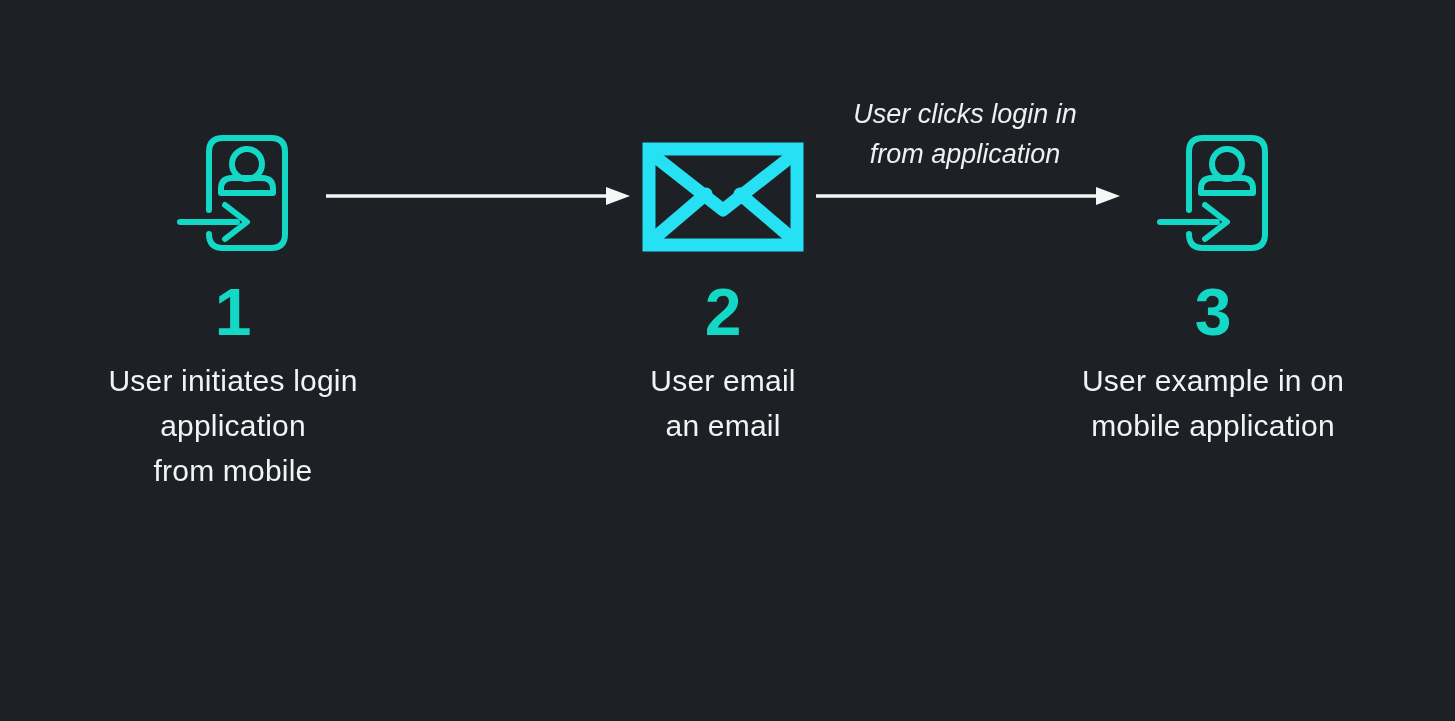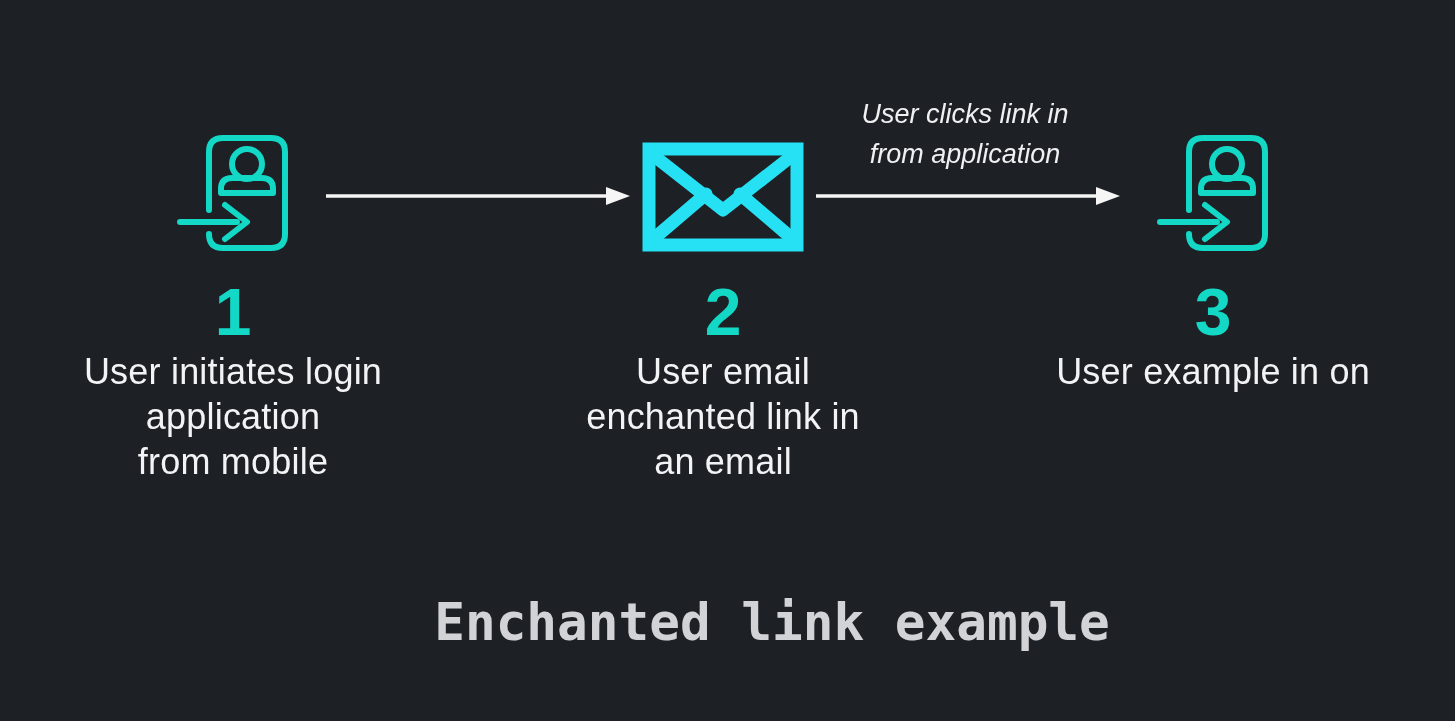--- a/index.html
+++ b/index.html
@@ -27,22 +27,22 @@
     justify-content: center;
   }
   .num {
     margin-top: 27px;
     font-size: 66px;
     line-height: 66px;
     font-weight: bold;
     color: #13d8c5;
   }
   .caption {
-    margin-top: 4px;
-    font-size: 36px;
+    margin-top: 13px;
+    font-size: 30px;
     line-height: 45px;
     color: #f2f3f5;
     letter-spacing: 0.2px;
   }
   .arrow {
     position: absolute;
     top: 184px;
   }
   .arrow-1 { left: 326px; }
   .arrow-2 { left: 816px; }
@@ -93,36 +93,35 @@
       <div>from mobile</div>
     </div>
   </div>
 
   <svg class="arrow arrow-1" width="304" height="24" viewBox="0 0 304 24">
     <line x1="0" y1="12" x2="283" y2="12" stroke="#f6f6f6" stroke-width="3.5"></line>
     <polygon points="280,3 304,12 280,21" fill="#f6f6f6"></polygon>
   </svg>
 
   <div class="annotation">
-    <div>User clicks link in</div>
+    <div>User clicks login in</div>
     <div>from application</div>
   </div>
 
   <div class="step step-2">
     <div class="icon-wrap">
       <svg width="162" height="110" viewBox="0 0 162 110" fill="none" stroke="#25e1f3" stroke-width="13" stroke-linecap="round" stroke-linejoin="round">
         <rect x="7" y="7" width="148" height="96" stroke-linejoin="miter" stroke-linecap="square"></rect>
         <path d="M 16 17 L 81 68 L 146 17"></path>
         <path d="M 16 93 L 64 52 M 146 93 L 98 52"></path>
       </svg>
     </div>
     <div class="num">2</div>
     <div class="caption">
       <div>User email</div>
-      <div>enchanted link in</div>
       <div>an email</div>
     </div>
   </div>
 
   <svg class="arrow arrow-2" width="304" height="24" viewBox="0 0 304 24">
     <line x1="0" y1="12" x2="283" y2="12" stroke="#f6f6f6" stroke-width="3.5"></line>
     <polygon points="280,3 304,12 280,21" fill="#f6f6f6"></polygon>
   </svg>
 
   <div class="step step-3">
@@ -130,18 +129,18 @@
       <svg width="112" height="120" viewBox="0 0 112 120" fill="none" stroke="#13d8c5" stroke-width="6" stroke-linecap="round" stroke-linejoin="round">
         <path d="M 46 6 H 94 Q 108 6 108 20 V 102 Q 108 116 94 116 H 46 Q 32 116 32 102 M 32 78 V 20 Q 32 6 46 6"></path>
         <circle cx="70" cy="32" r="15"></circle>
         <path d="M 44 61 V 57 Q 44 46 55 46 H 85 Q 96 46 96 57 V 61 Z"></path>
         <path d="M 3 90 H 60 M 48 73 L 70 90 L 48 107"></path>
       </svg>
     </div>
     <div class="num">3</div>
     <div class="caption">
       <div>User example in on</div>
+      <div>mobile application</div>
     </div>
   </div>
 
-  <div class="title">Enchanted link example</div>
 
 </div>
 
 </body></html>

